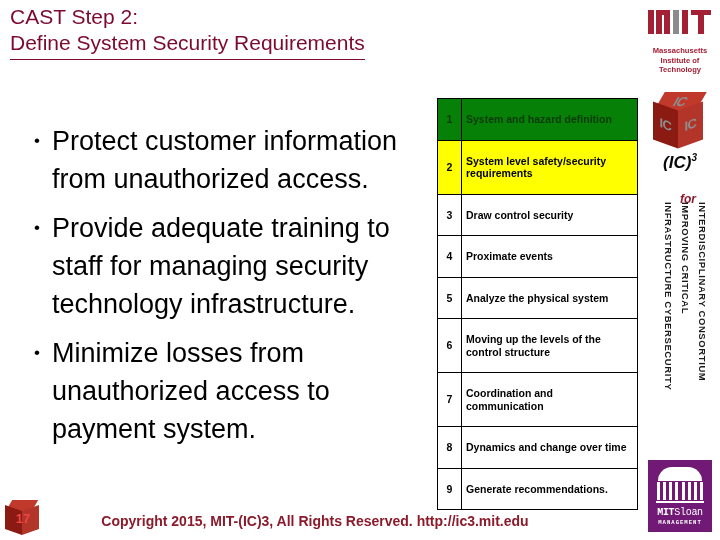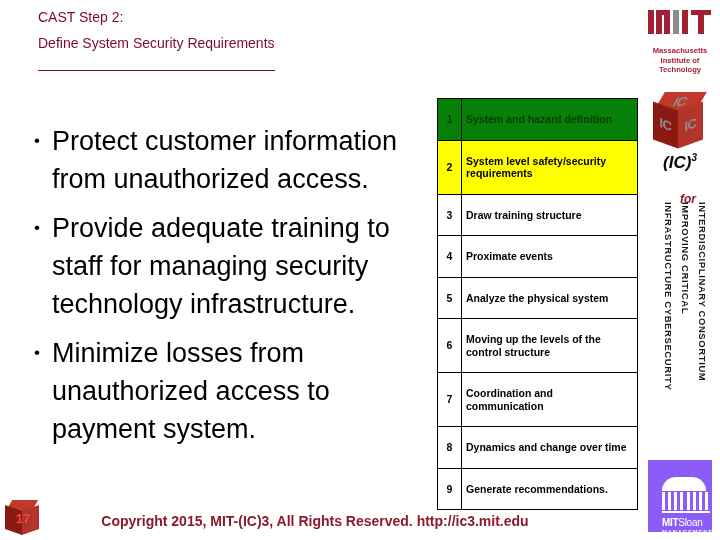--- a/index.html
+++ b/index.html
@@ -17,29 +17,28 @@
 
   
   #title-block {
     position: absolute;
     left: 10px;
     top: 4px;
     width: 520px;
   }
   .title-line {
     color: #7B0A2E;
-    font-size: 14px;
+    font-size: 21px;
     line-height: 26px;
     white-space: nowrap;
-    margin-left: 28px;
   }
   .title-line.underlined {
     display: inline-block;
     border-bottom: 1.5px solid #7B0A2E;
-    padding-bottom: 14px;
+    padding-bottom: 3px;
   }
 
   
   #bullet-list {
     position: absolute;
     left: 34px;
     top: 122px;
     width: 392px;
   }
   .bullet-item {
@@ -217,23 +216,24 @@
   #v2 { left: 38px; top: 14px; }
   #v3 { left: 21px; top: 14px; }
 
   
   #sloan-logo {
     position: absolute;
     left: 8px;
     top: 460px;
     width: 64px;
     height: 72px;
-    background: #8b5cf6;
-    padding: 14px;
+    background: #701a75;
+    padding: 4px;
     box-sizing: border-box;
+    font-family: Liberation Mono, monospace;
   }
   .sloan-dome {
     width: 44px;
     height: 14px;
     margin: 3px auto 0 auto;
     background: #ffffff;
     border-radius: 22px 22px 0 0;
   }
   .sloan-cols {
     width: 46px;
@@ -341,21 +341,21 @@
     <tr class="green">
       <td class="num">1</td>
       <td>System and hazard definition</td>
     </tr>
     <tr class="yellow">
       <td class="num">2</td>
       <td>System level safety/security requirements</td>
     </tr>
     <tr class="plain">
       <td class="num">3</td>
-      <td>Draw training structure</td>
+      <td>Draw control security</td>
     </tr>
     <tr class="plain">
       <td class="num">4</td>
       <td>Proximate events</td>
     </tr>
     <tr class="plain">
       <td class="num">5</td>
       <td>Analyze the physical system</td>
     </tr>
     <tr class="plain">

